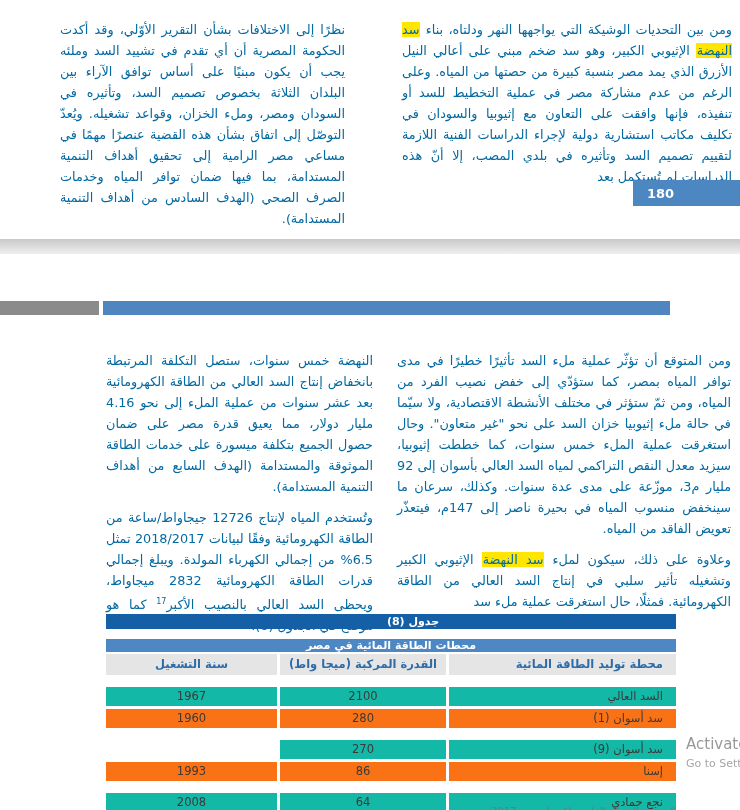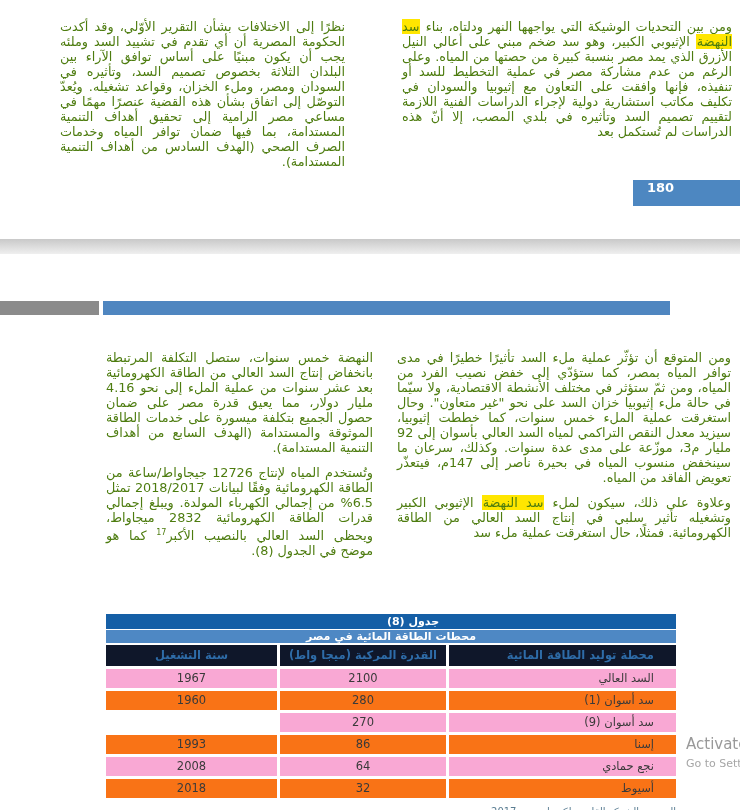--- a/index.html
+++ b/index.html
@@ -9,37 +9,37 @@
     overflow: hidden;
     background: #ffffff;
     font-family: "DejaVu Sans", sans-serif;
     color: #3e3e3e;
   }
   .col {
     position: absolute;
     direction: rtl;
     text-align: justify;
     font-size: 12.8px;
-    line-height: 15px;
-    color: #4d7c0f;
+    line-height: 21px;
+    color: #0369a1;
   }
   .col p { margin: 0 0 10px 0; }
   .hl { background: #ffe600; padding: 0 1px; }
   sup { font-size: 8px; }
 
   
   #p1-col-right { left: 378px; top: 19px; width: 330px; margin-left: 24px; }
   #p1-col-left  { left: 60px;  top: 19px; width: 285px; }
 
   
   #page-badge {
     position: absolute; left: 633px; top: 180px; width: 107px; height: 26px;
     background: #4d87c1; color: #ffffff;
     font-size: 13px; font-weight: bold;
-    display: flex; align-items: flex-start;
+    display: flex; align-items: center;
     padding-left: 14px; box-sizing: border-box;
   }
 
   
   #page-gap {
     position: absolute; left: 0; top: 239px; width: 740px; height: 15px;
     background: linear-gradient(#c9c9c9, #efefef);
   }
 
   
@@ -54,35 +54,35 @@
   
   #hydro-table {
     position: absolute; left: 106px; top: 614px; width: 570px;
     direction: rtl; font-size: 11.5px;
   }
   #hydro-table .t-title {
     height: 15px; line-height: 15px; background: #155fa6;
     color: #fff; font-weight: bold; text-align: center; font-size: 11px; padding-left: 44px;
   }
   #hydro-table .t-subtitle {
-    margin-top: 1px; height: 13px; line-height: 13px; background: #4e88c4;
+    margin-top: 10px; height: 13px; line-height: 13px; background: #4e88c4;
     color: #fff; font-weight: bold; text-align: center; font-size: 11px;
   }
   .t-row { display: flex; gap: 3px; margin-top: 3px; }
   .t-row > div { box-sizing: border-box; }
-  .c-station { width: 227px; padding-right: 22px; }
+  .c-station { width: 227px; padding-right: 13px; }
   .c-capacity { width: 166px; text-align: center; }
   .c-year { width: 171px; text-align: center; }
   .t-head { margin-top: 2px; }
   .t-head > div {
-    height: 21px; line-height: 21px; background: #0f172a;
+    height: 21px; line-height: 21px; background: #e5e5e5;
     color: #2e6ca8; font-weight: bold;
   }
   .t-data > div { height: 19px; line-height: 19px; color: #3a3a3a; }
-  .t-data.even > div { background: #f9a8d4; }
+  .t-data.even > div { background: #14b8a6; margin-top: 9px; }
   .t-data.odd  > div { background: #f97316; }
 
   
   #table-source {
     position: absolute; left: 106px; top: 806px; width: 570px;
     direction: rtl; text-align: right; font-size: 10px; color: #5a7d92;
   }
 
   
   #watermark { position: absolute; left: 686px; top: 735px; width: 220px; }

